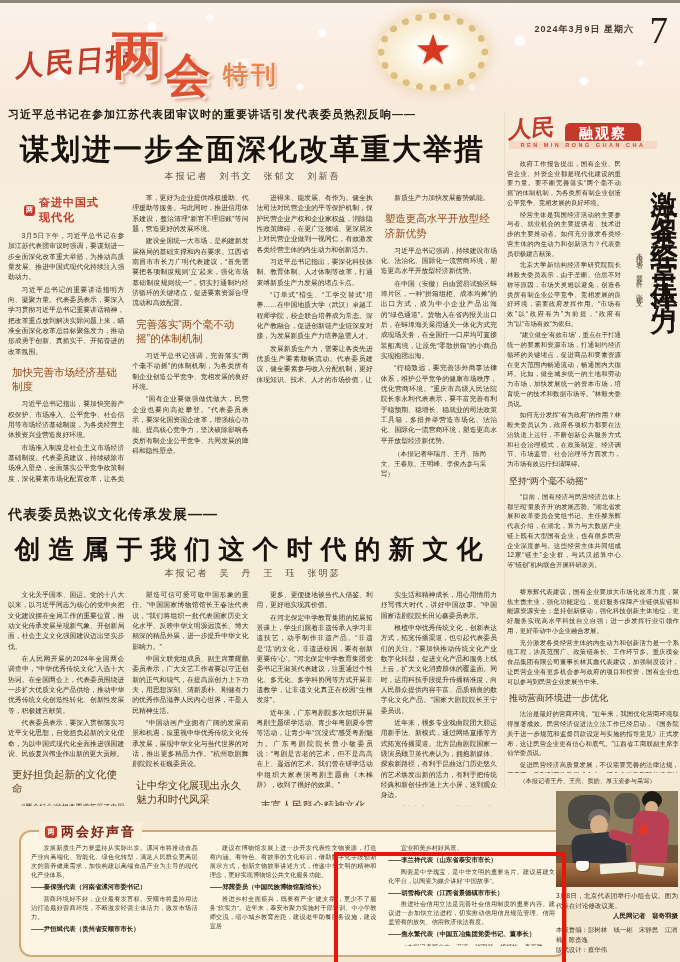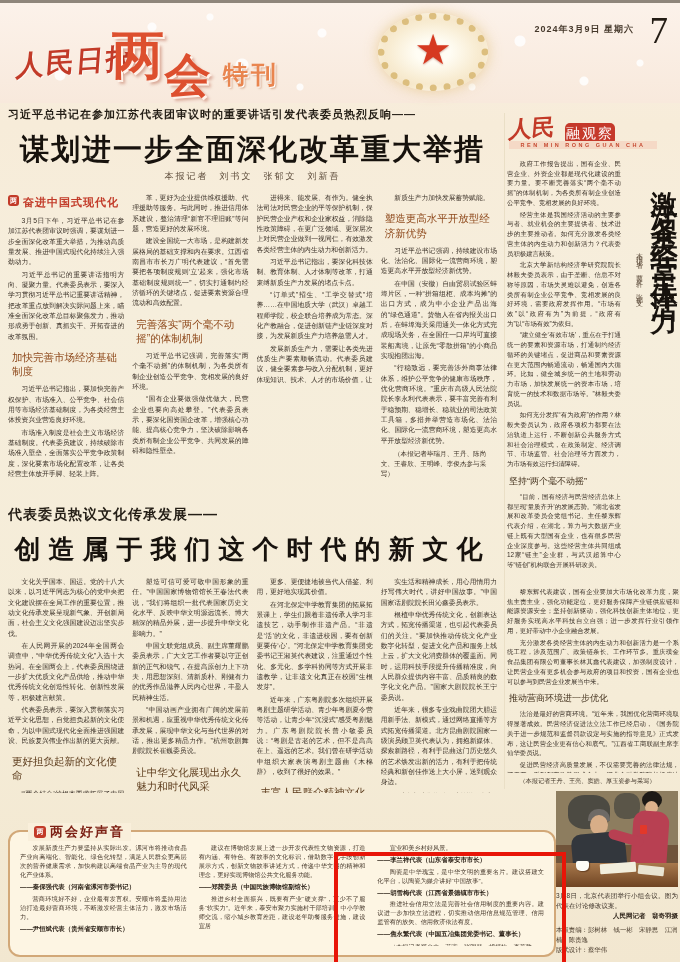--- a/index.html
+++ b/index.html
@@ -57,21 +57,21 @@
   .headline{margin:8px 0 0;color:#17120d;}
   .byline{text-align:center;font-size:9px;color:#5c4b3a;letter-spacing:2px;}
   .cols{display:flex;gap:8px;margin-top:10px;}
   .col{flex:1 1 0;overflow:hidden;}
   .para{font-size:6.8px;line-height:1.52;text-align:justify;text-indent:2em;
     margin:0 0 2px;color:#3a3027;}
   .sub{font-size:10.5px;line-height:1.35;font-weight:normal;text-align:left;
     color:var(--subhead-brown);margin:8px 4px 6px;}
   .credit{font-size:6.6px;line-height:1.5;text-indent:2em;color:#41362a;margin:3px 0 0;}
   .attr{font-size:6.4px;line-height:1.5;font-weight:bold;color:#2c2218;margin:1px 0 3px;}
-  .tag{display:flex;gap:4px;margin:2px 0 6px;}
+  .tag{display:flex;align-items:center;gap:4px;margin:2px 16px 6px;}
   .tag .tagicon{width:11px;height:11px;border-radius:3px;background:var(--accent-red);
     color:#fff;font-size:7px;font-weight:bold;display:flex;align-items:center;
     justify-content:center;flex:0 0 auto;}
   .tag span.t{font-size:11px;font-weight:bold;color:var(--accent-red);letter-spacing:1px;}
   
   .a1{position:absolute;left:8px;top:104px;width:489px;height:397px;overflow:hidden;}
   .a1 .headline{font-size:29px;font-weight:900;letter-spacing:2px;text-align:center;}
   .a1 .cols{height:292px;}
   
   .a2{position:absolute;left:8px;top:503px;width:489px;height:318px;overflow:hidden;}
@@ -80,40 +80,40 @@
     letter-spacing:8px;text-align:center;}
   .a2 .cols{height:216px;}
   .a2 .sub{color:#5b3a1a;}
   
   .obs{position:absolute;left:504px;top:110px;width:172px;height:676px;overflow:hidden;
     border-left:1px solid #eadfc6;padding-left:2px;}
   .obs-brand{position:relative;height:40px;}
   .obs-brand .bl{position:absolute;left:2px;top:0;font-family:"Liberation Serif",serif;
     font-size:23px;font-weight:bold;color:var(--accent-red);transform:rotate(-3deg) skewX(-8deg);}
   .obs-brand .br{position:absolute;left:58px;top:10px;background:var(--observer-red);
-    color:#fff;font-size:14px;font-weight:normal;padding:2px 1px;border-radius:5px;
+    color:#fff;font-size:14px;font-weight:bold;padding:2px 14px;border-radius:5px;
     letter-spacing:2px;}
   .obs-brand .bs{position:absolute;left:2px;top:28px;width:148px;background:#f5d9c6;
     color:#c64a32;font-size:5.5px;font-weight:bold;letter-spacing:2.5px;text-align:center;
     padding:1px 0;}
   .obs-top{display:flex;margin-top:6px;}
   .obs-main{width:114px;height:424px;overflow:hidden;}
   .obs .para{font-size:6.4px;}
   .obs .sub{font-size:9px;color:#42301c;margin:6px 2px 5px;}
   .obs-strip{width:56px;height:424px;display:flex;flex-direction:row-reverse;
     justify-content:flex-start;}
   .vtitle{writing-mode:vertical-rl;font-size:27px;font-weight:bold;color:#17120d;
     letter-spacing:13px;line-height:1;margin-top:10px;}
   .vbyline{writing-mode:vertical-rl;font-size:7px;color:#5c4b3a;letter-spacing:3px;
     margin-top:88px;margin-right:6px;}
   .obs-bottom{height:186px;overflow:hidden;margin-top:4px;}
   .obs-credit{margin-top:2px;}
   .obs-credit .credit{font-size:6.2px;}
   
-  .voices{position:absolute;left:8px;top:827px;width:548px;height:127px;
+  .voices{position:absolute;left:19px;top:827px;width:548px;height:127px;
     border:2px solid var(--voices-border);border-radius:12px;background:#fdf5e3;
     box-sizing:border-box;padding:12px 10px 6px;}
   .voices-head{position:absolute;left:18px;top:-9px;background:#f9efdb;padding:0 6px;
     display:flex;align-items:center;gap:4px;}
   .voices-head .tagicon{width:12px;height:12px;border-radius:3px;background:var(--accent-red);
     color:#fff;font-size:7px;font-weight:bold;display:flex;align-items:center;justify-content:center;}
   .voices-head .vt{font-size:13px;font-weight:bold;color:#7c2014;letter-spacing:2px;}
   .voices .cols{margin-top:0;gap:12px;height:102px;}
   .voices .para{font-size:6.2px;line-height:1.45;color:#443629;}
   .voices .credit{font-size:6.2px;}
@@ -241,20 +241,21 @@
         <p class="para">促进民营经济高质量发展，不仅需要完善的法律法规，还需要一系列配套政策形成合力。河北金融学院院长杨伟坤代表建议，进一步合理配置地方税权，提升地方政府服务民营经济发展的能力，加快推进省以下财税体制改革，保持税收中性原则，改善税费服务，进一步优化地方营商环境。</p>
       </div>
     <div class="obs-credit">
       <p class="credit">（本报记者王丹、王亮、窦皓、厚玉姿参与采写）</p>
     </div>
   </aside>
 
   <section class="a2">
     <p class="kicker">代表委员热议文化传承发展——</p>
     <h2 class="headline">创造属于我们这个时代的新文化</h2>
+    <div class="byline">本报记者　吴　丹　王　珏　张明瑟</div>
     <div class="cols">
       <div class="col">
           <p class="para">文化关乎国本、国运。党的十八大以来，以习近平同志为核心的党中央把文化建设摆在全局工作的重要位置，推动文化传承发展呈现新气象、开创新局面，社会主义文化强国建设迈出坚实步伐。</p>
           <p class="para">在人民网开展的2024年全国两会调查中，“中华优秀传统文化”入选十大热词。在全国两会上，代表委员围绕进一步扩大优质文化产品供给，推动中华优秀传统文化创造性转化、创新性发展等，积极建言献策。</p>
           <p class="para">代表委员表示，要深入贯彻落实习近平文化思想，自觉担负起新的文化使命，为以中国式现代化全面推进强国建设、民族复兴伟业作出新的更大贡献。</p>
           <h3 class="sub">更好担负起新的文化使命</h3>
           <p class="para">“‘两个结合’的根本要求拓展了中国特色社会主义文化发展道路。”山东大学儒学高等研究院特聘教授杨朝明代表说，“深入了解文化才能形成文化自觉。‘第二个结合’是又一次解放思想，让我们更加自信地探寻中华文明生生不息的密码，充分运用中华优秀传统文化，探索面向未来的理论和制度创新。”</p>
         </div>
       <div class="col">
           <p class="para">塑造可信可爱可敬中国形象的重任。”中国国家博物馆馆长王春法代表说，“我们将组织一批代表国家历史文化水平、反映中华文明源远流长、博大精深的精品外展，进一步提升中华文化影响力。”</p>

